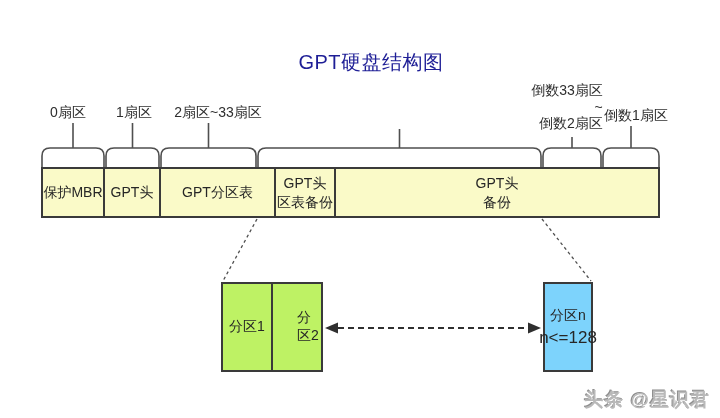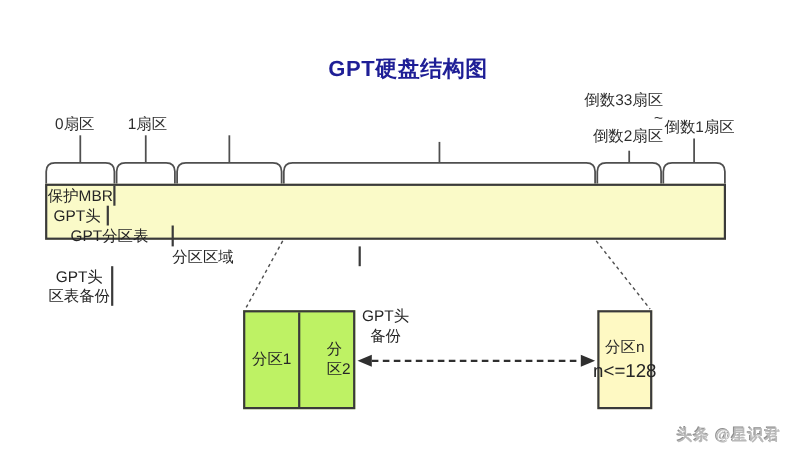--- a/index.html
+++ b/index.html
@@ -2,71 +2,72 @@
 <html><head>
 <meta charset="utf-8">
 <style>
   html,body{margin:0;padding:0;background:#fff;}
   .canvas{
     position:relative;width:720px;height:418px;background:#ffffff;overflow:hidden;
     font-family:"Liberation Sans","DejaVu Sans",sans-serif;color:#262626;
   }
   .title{
     position:absolute;left:371px;top:49px;transform:translateX(-50%);
-    font-size:20px;font-weight:bold;color:#1e1e96;white-space:nowrap;letter-spacing:.5px;
+    font-size:20px;font-weight:normal;color:#1e1e96;white-space:nowrap;letter-spacing:.5px;
   }
   .slabel{
     position:absolute;transform:translateX(-50%);font-size:14px;color:#2e2e2e;
     white-space:nowrap;text-align:right;
   }
   .slabel.multi{white-space:pre-line;line-height:16.5px;}
   svg.overlay{position:absolute;left:0;top:0;pointer-events:none;}
   .bar{
     position:absolute;left:41px;top:167px;width:619px;height:51px;
     box-sizing:border-box;border:2px solid #3a3a3a;background:#fafac8;
-    display:flex;flex-direction:column;
+    display:flex;flex-direction:row;
   }
   .sec{
     box-sizing:border-box;border-right:2px solid #3a3a3a;
     display:flex;align-items:center;justify-content:center;
     font-size:14px;text-align:center;line-height:1.3;white-space:pre-line;
   }
   .sec:last-child{border-right:none;}
   .pgroup{
     position:absolute;left:221px;top:282px;width:102px;height:90px;
     box-sizing:border-box;border:2px solid #3a3a3a;background:#bef264;display:flex;
   }
   .pcell{
     box-sizing:border-box;display:flex;align-items:center;justify-content:center;
     font-size:14px;
   }
   .pcell.first{border-right:2px solid #3a3a3a;width:50px;}
   .pcell.second{flex:1;padding-left:24px;}
   .pbox-n{
     position:absolute;left:543px;top:282px;width:50px;height:90px;
-    box-sizing:border-box;border:2px solid #3a3a3a;background:#fef9c3;
+    box-sizing:border-box;border:2px solid #3a3a3a;background:#7dd3fc;
     display:flex;flex-direction:column;align-items:center;justify-content:center;
   }
   .pbox-n .pn{font-size:14px;}
   .pbox-n .pn-limit{font-size:17px;margin-top:3px;}
   .watermark{
-    position:absolute;top:387px;right:10px;font-size:14px;font-weight:bold;
+    position:absolute;top:387px;right:10px;font-size:19px;font-weight:bold;
     color:#b9b9b9;white-space:nowrap;letter-spacing:1px;
     text-shadow:1px 1px 0 #ffffff,-1px -1px 0 #8e8e8e;
   }
 </style>
 </head>
 <body>
 
 <div class="canvas">
 
   <div class="title">GPT硬盘结构图</div>
 
   <div class="slabel" style="left:68px;top:104px">0扇区</div>
   <div class="slabel" style="left:134px;top:104px">1扇区</div>
+  <div class="slabel" style="left:218px;top:104px">2扇区~33扇区</div>
   <div class="slabel multi" style="left:567px;top:82px">倒数33扇区
 ~
 倒数2扇区</div>
   <div class="slabel" style="left:636px;top:107px">倒数1扇区</div>
 
   <svg class="overlay" width="720" height="418" viewBox="0 0 720 418">
     <g stroke="#4f4f4f" stroke-width="1.6" fill="none">
       <path d="M42 167 L42 156 Q42 148 50 148 L96 148 Q104 148 104 156 L104 167"></path>
       <path d="M106 167 L106 156 Q106 148 114 148 L151 148 Q159 148 159 156 L159 167"></path>
       <path d="M161 167 L161 156 Q161 148 169 148 L248 148 Q256 148 256 156 L256 167"></path>
@@ -88,21 +89,20 @@
       <line x1="338" y1="328" x2="528" y2="328" stroke="#2f2f2f" stroke-width="2" stroke-dasharray="6 4"></line>
       <polygon points="325,328 338,322.5 338,333.5" fill="#2f2f2f"></polygon>
       <polygon points="541,328 528,322.5 528,333.5" fill="#2f2f2f"></polygon>
     </g>
   </svg>
 
   <div class="bar">
     <div class="sec" style="width:62px"><span>保护MBR</span></div>
     <div class="sec" style="width:56px"><span>GPT头</span></div>
     <div class="sec" style="width:115px"><span>GPT分区表</span></div>
-    <div class="sec" style="width:285px"><span>分区区域</span></div>
     <div class="sec" style="width:60px"><span>GPT头
 区表备份</span></div>
     <div class="sec" style="flex:1"><span>GPT头
 备份</span></div>
   </div>
 
   <div class="pgroup">
     <div class="pcell first">
         <span>分区1</span>
       </div>

